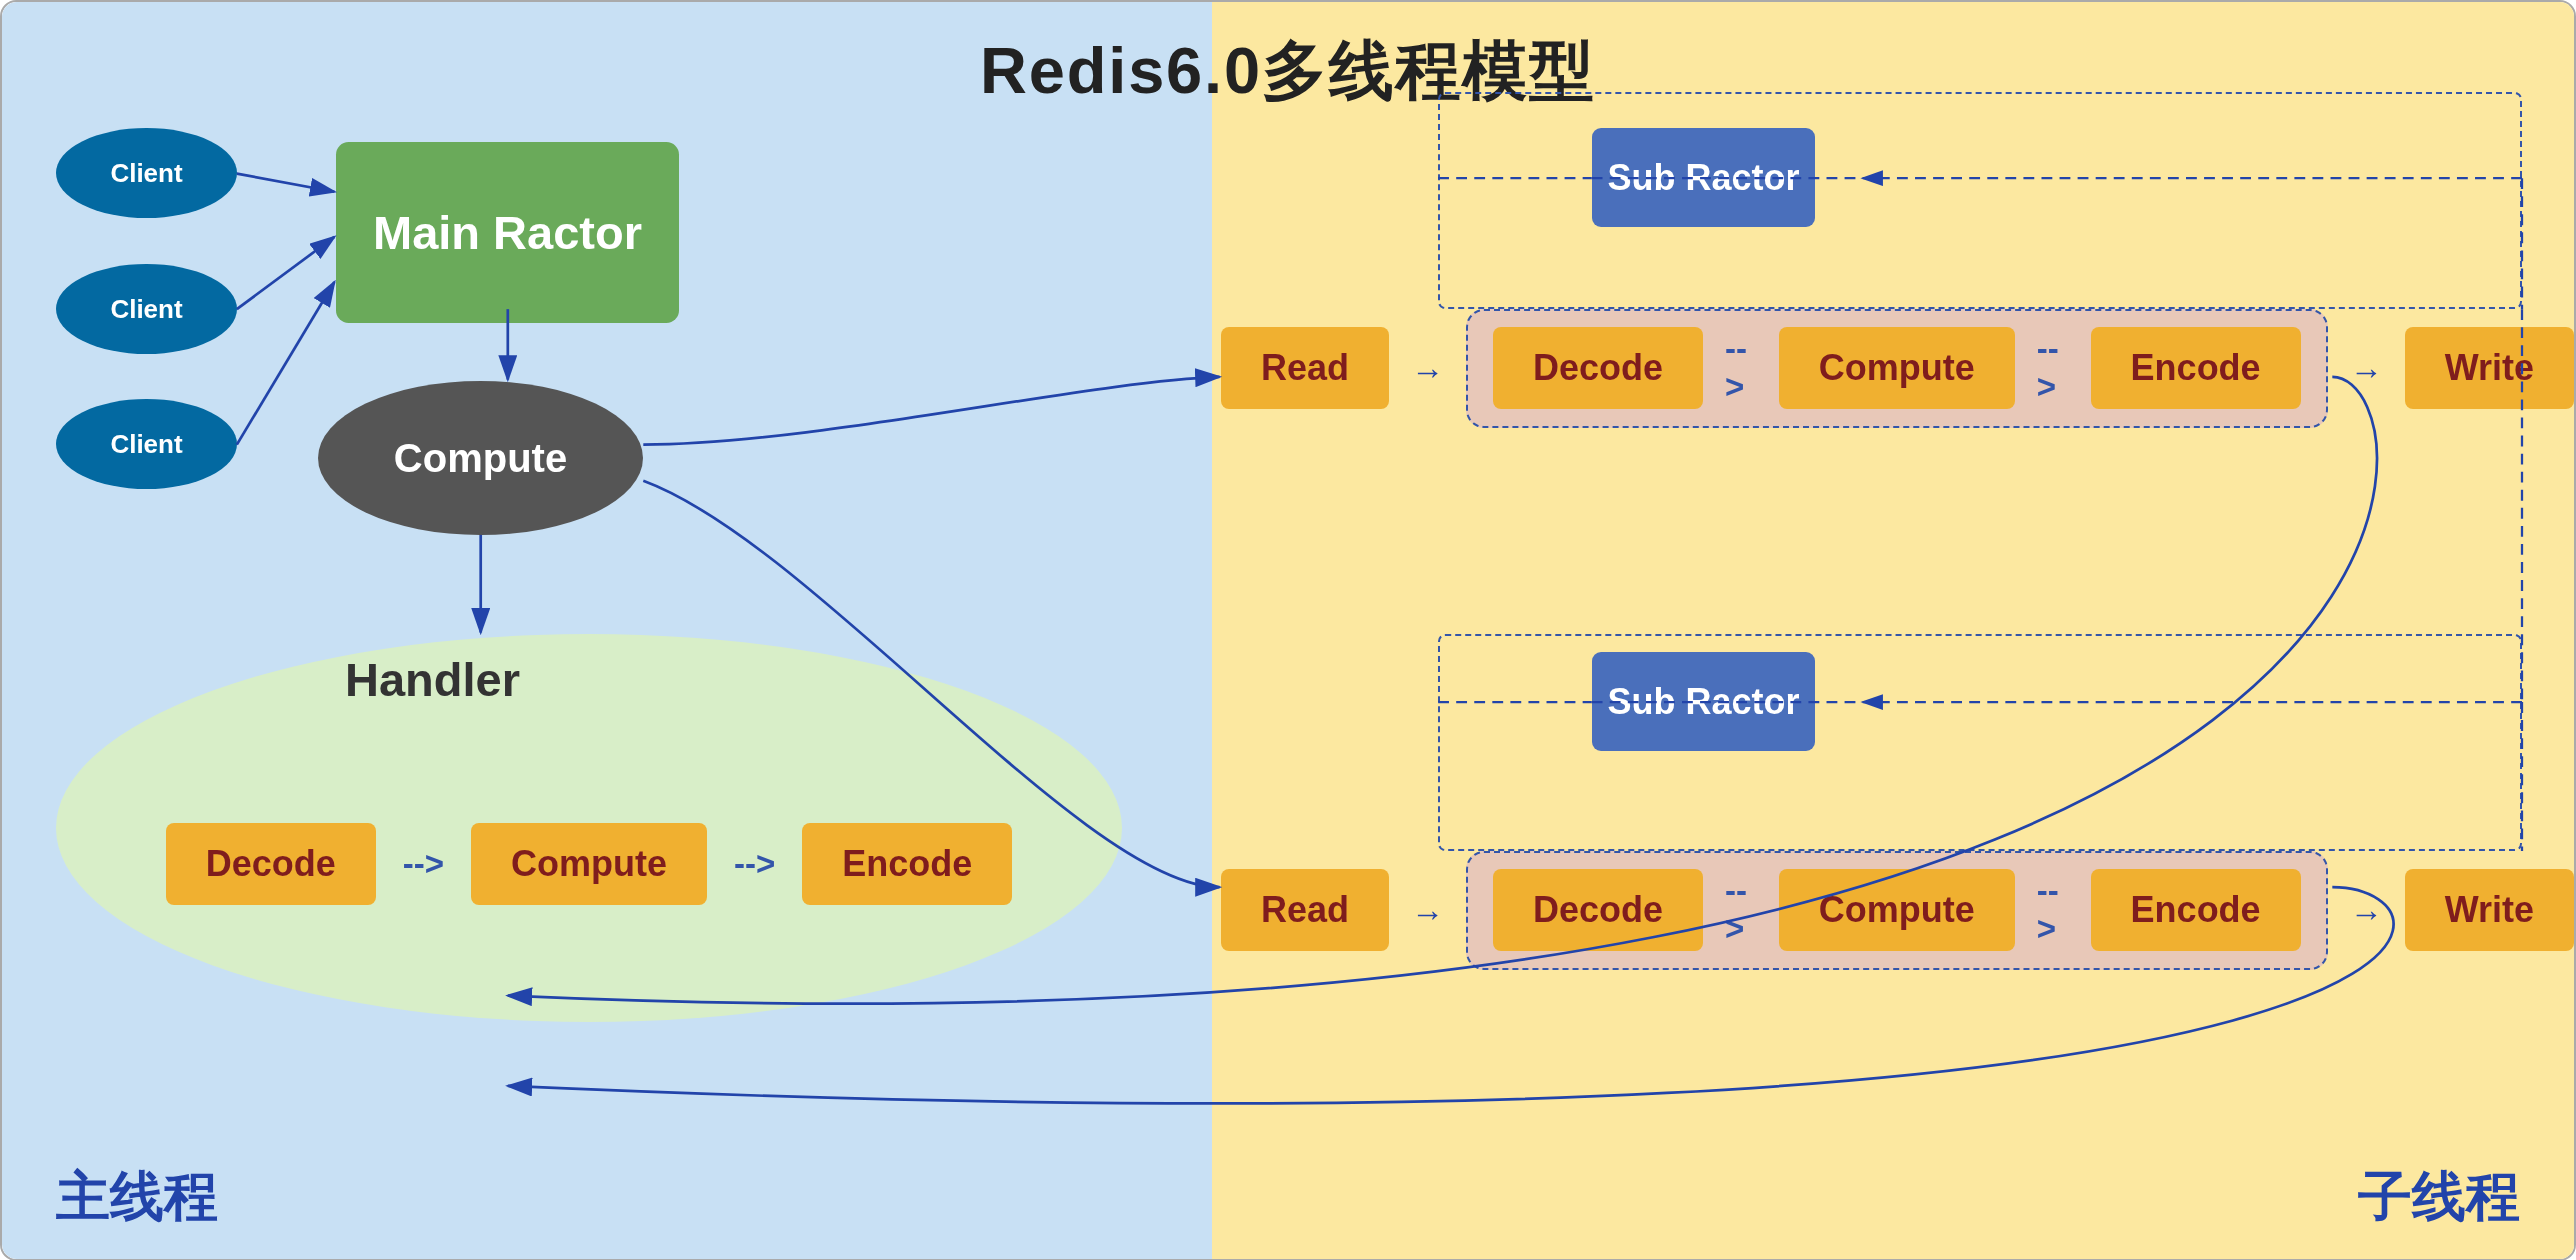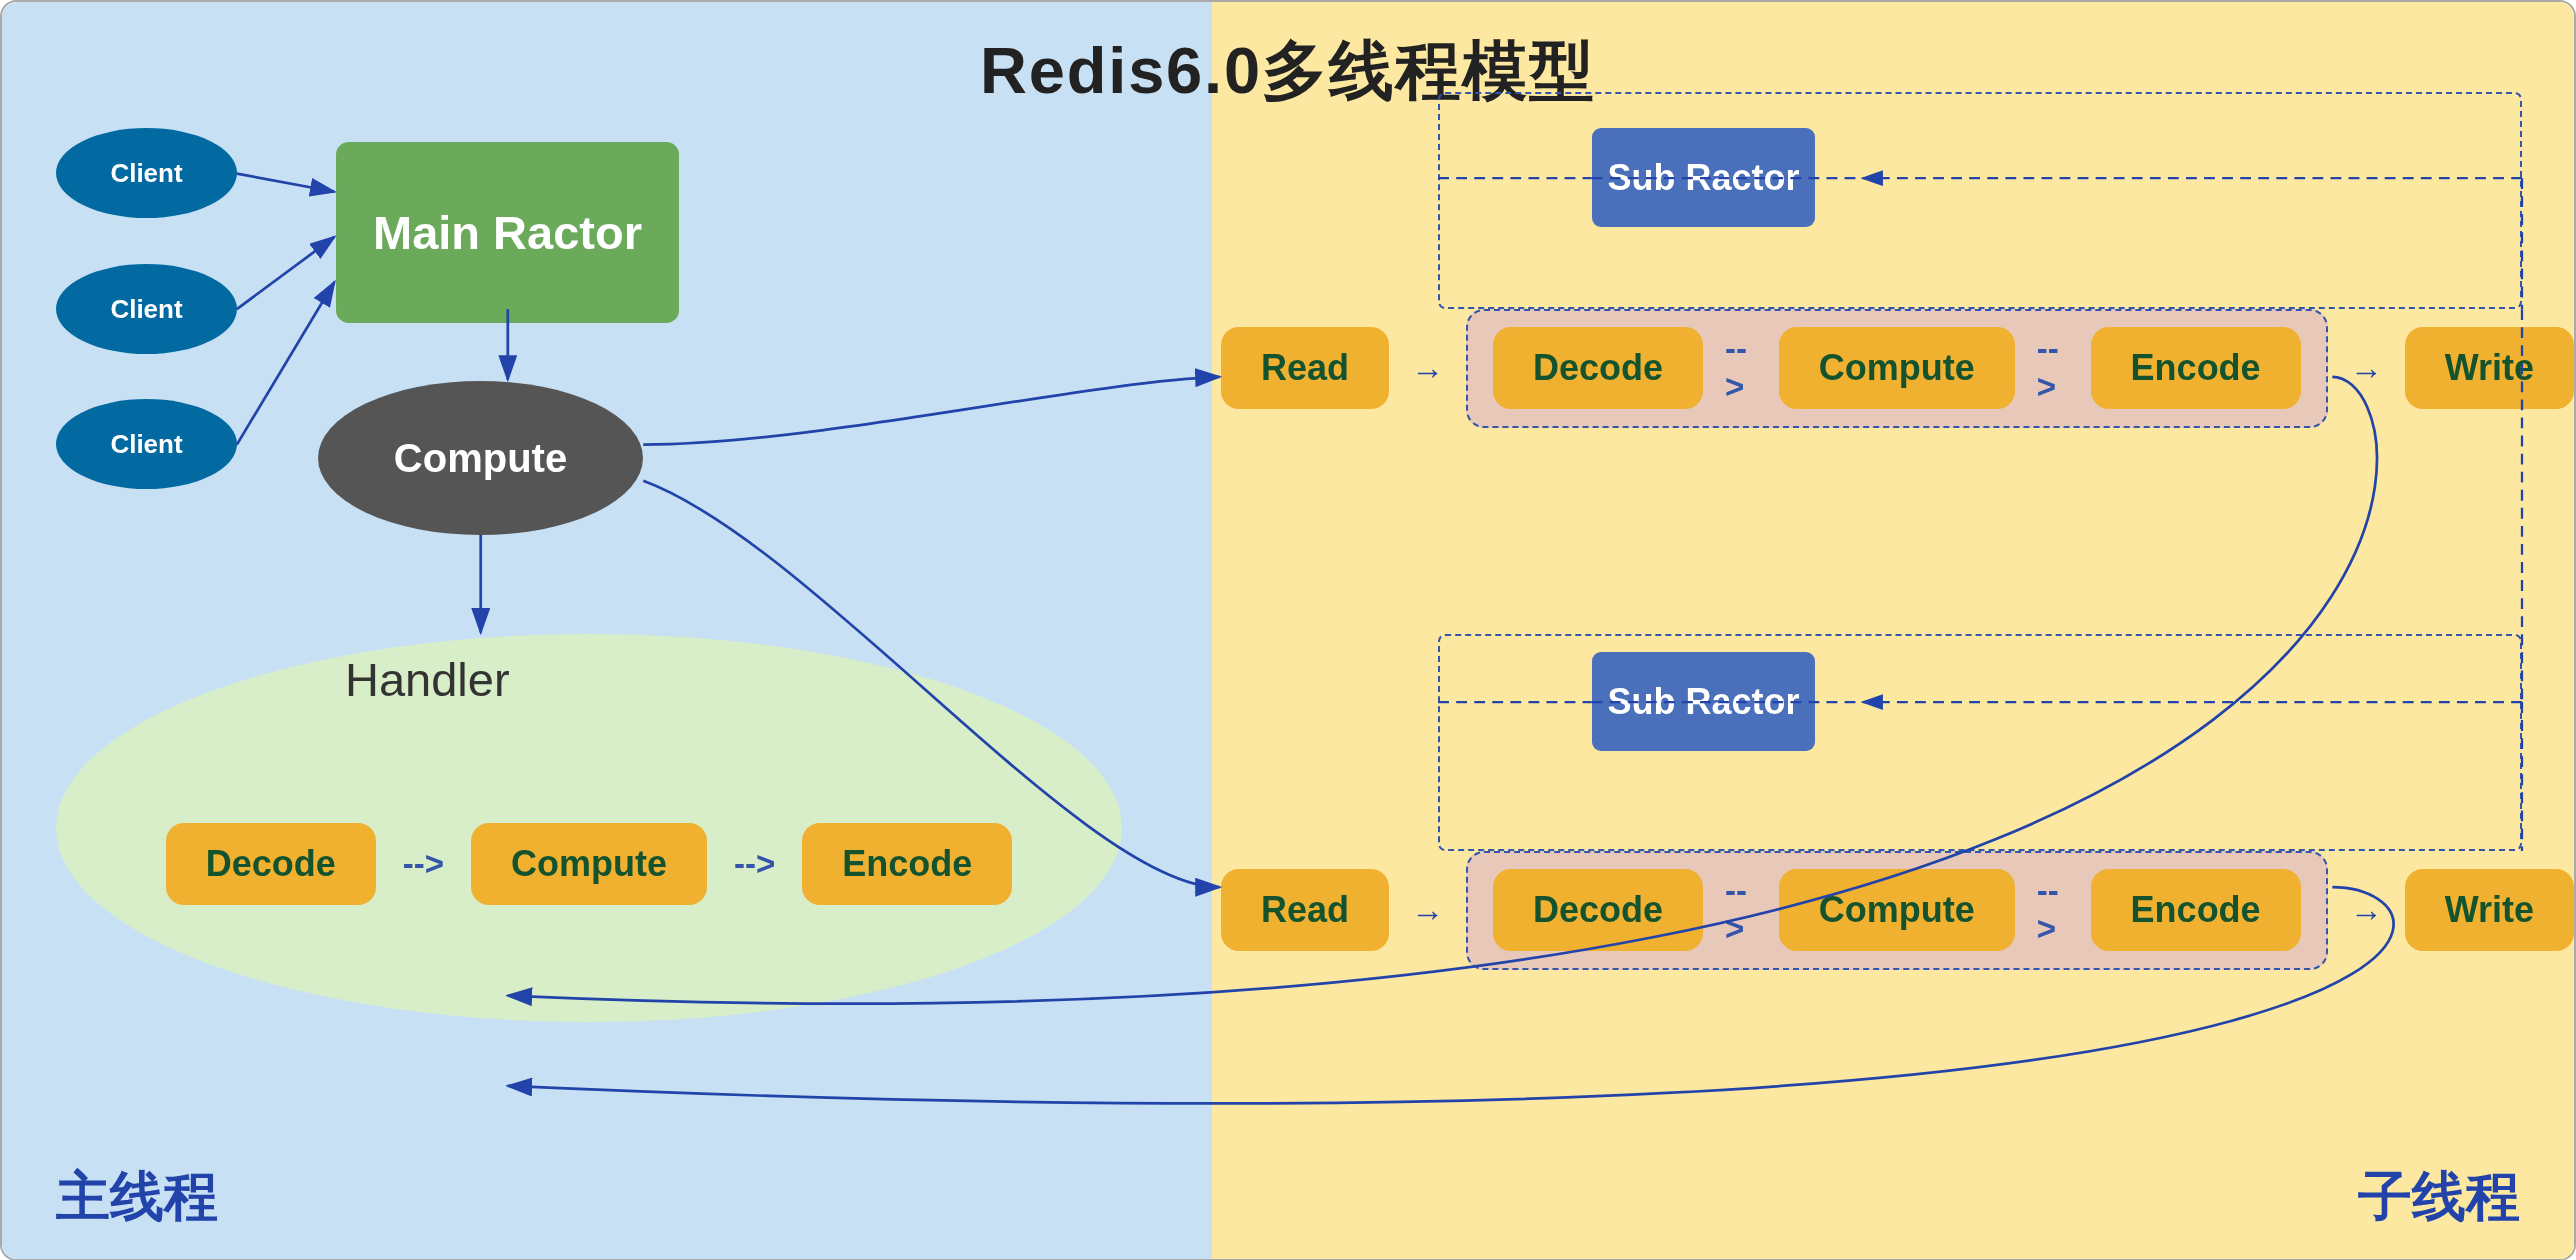--- a/index.html
+++ b/index.html
@@ -102,38 +102,38 @@
       border-radius: 50%;
       display: flex;
       align-items: center;
       justify-content: center;
     }
     .handler-label {
       position: absolute;
       top: 650px;
       left: 343px;
       font-size: 47px;
-      font-weight: normal;
+      font-weight: bold;
       color: #333;
     }
 
     
     .handler-inner {
       display: flex;
       align-items: center;
       gap: 27px;
       margin-top: 72px;
     }
     .process-box {
       background: #f0b030;
-      border-radius: 18px;
+      border-radius: 8px;
       padding: 20px 40px;
       font-size: 36px;
       font-weight: bold;
-      color: #14532d;
+      color: #7f1d1d;
       white-space: nowrap;
     }
     .dashed-arrow {
       font-size: 33px;
       color: #3355aa;
       font-weight: bold;
     }
 
     
     .sub-ractor {

